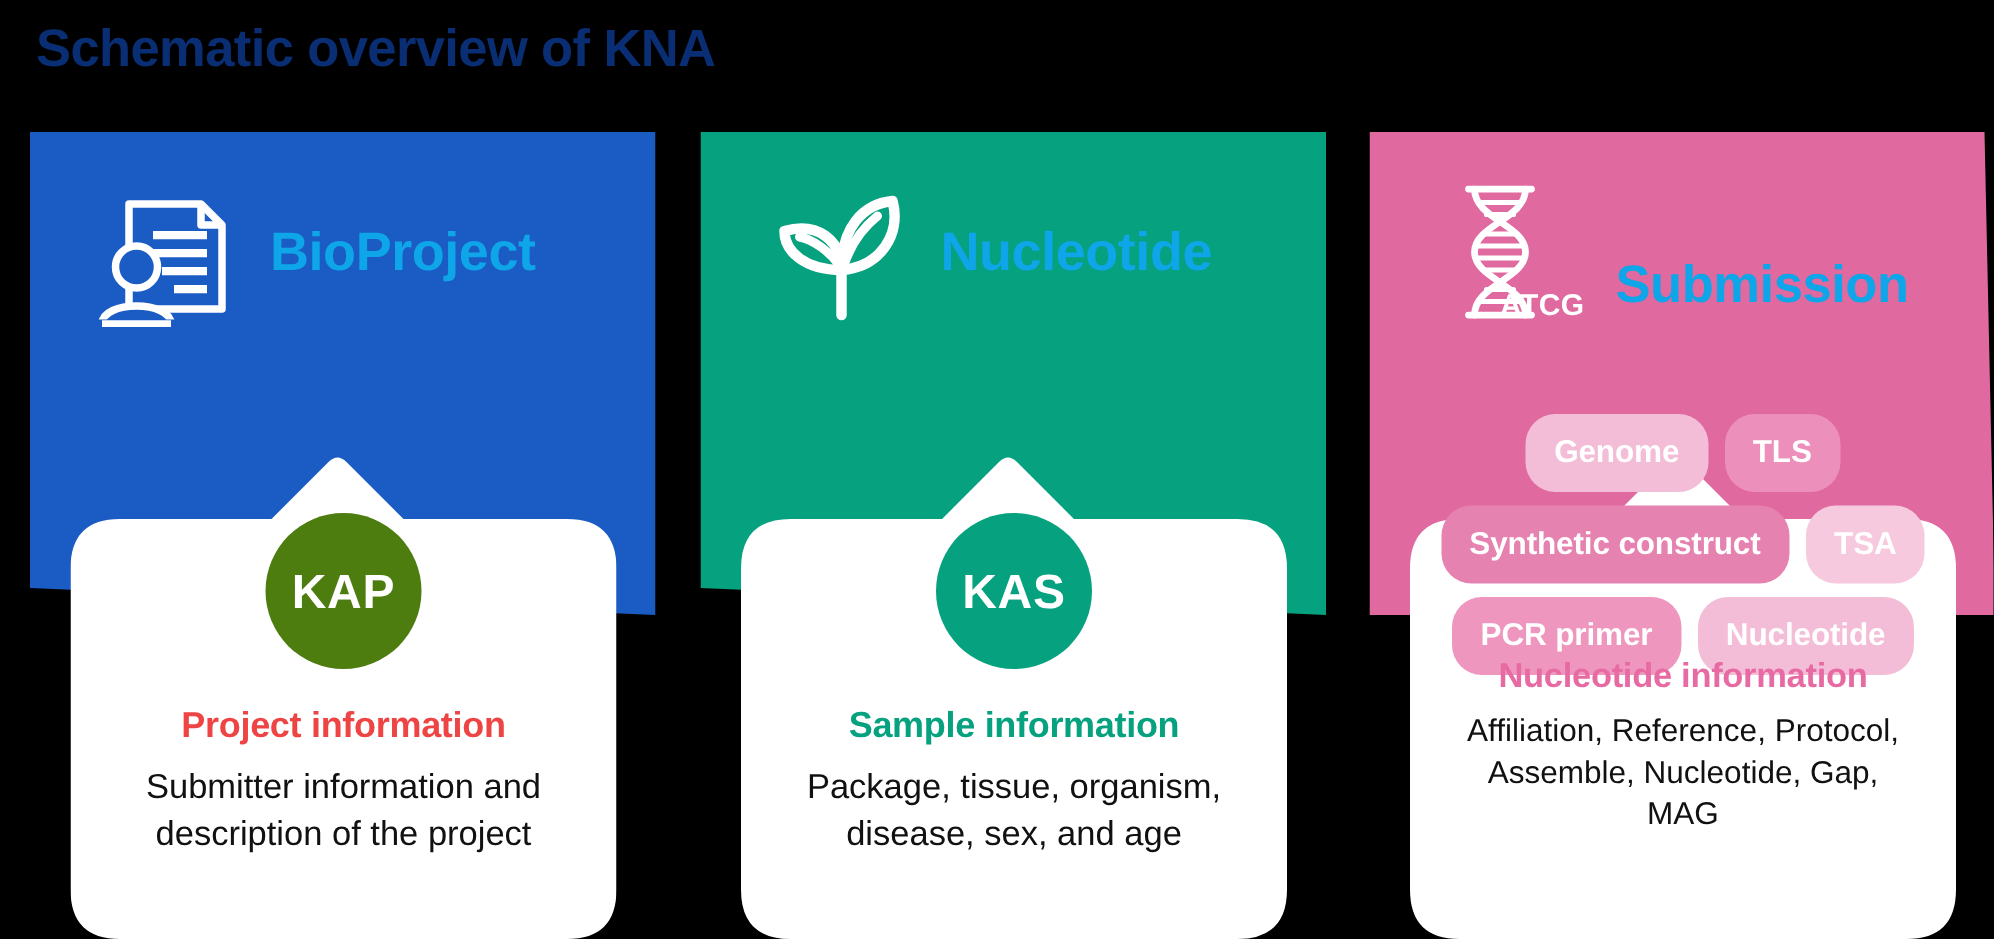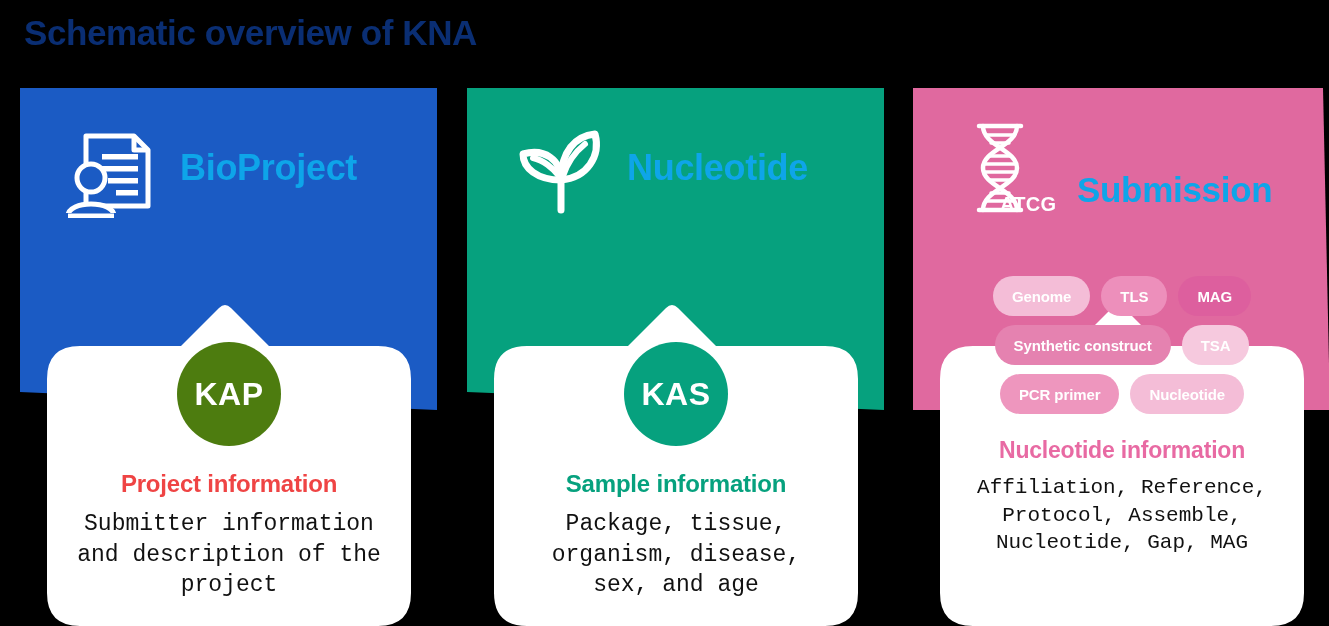--- a/index.html
+++ b/index.html
@@ -154,21 +154,20 @@
   .card-body {
     position: absolute;
     left: 0;
     top: 249px;
     width: 100%;
     padding: 0 26px;
     box-sizing: border-box;
     font-size: 23px;
     line-height: 1.33;
     color: #111111;
-    font-family: Liberation Mono, monospace;
   }
   .col-2 .card-heading { top: 177px; font-size: 23px; }
   .col-2 .card-body { top: 214px; font-size: 21px; line-height: 1.32; }
 
   
   .tag-wrap {
     position: absolute;
     left: 0;
     top: 16px;
     width: 100%;
@@ -177,25 +176,25 @@
     display: flex;
     flex-wrap: wrap;
     gap: 9px 11px;
     justify-content: center;
     align-content: flex-start;
   }
   .tag {
     display: inline-flex;
     align-items: center;
     justify-content: center;
-    height: 40px;
+    height: 52px;
     padding: 0 19px;
     border-radius: 20px;
     color: #ffffff;
-    font-size: 15px;
+    font-size: 21px;
     font-weight: bold;
     letter-spacing: -0.1px;
     white-space: nowrap;
   }
 
   svg { display: block; }
 </style>
 </head>
 <body>
 
@@ -311,21 +310,20 @@
 
     <div class="card">
       <svg class="card-shape" viewBox="0 0 364 366" preserveAspectRatio="none">
         <path d="M0 119 Q0 86 33 86 L134 86 L172 48 Q178 42 184 48 L222 86 L331 86
                  Q364 86 364 119 L364 333 Q364 366 331 366 L33 366 Q0 366 0 333 Z" fill="#FFFFFF"></path>
       </svg>
       <div class="card-content">
         <div class="tag-wrap">
           <span class="tag" style="background:#F4BDD7">Genome</span>
           <span class="tag" style="background:#ED8FBB">TLS</span>
-          <span class="tag" style="background:#DD5F9E">MAG</span>
           <span class="tag" style="background:#E582B0">Synthetic construct</span>
           <span class="tag" style="background:#F6C9DE">TSA</span>
           <span class="tag" style="background:#EE96BE">PCR primer</span>
           <span class="tag" style="background:#F4BDD7">Nucleotide</span>
         </div>
         <div class="card-heading" style="color:#E86AA3">Nucleotide information</div>
         <div class="card-body">Affiliation, Reference, Protocol, Assemble, Nucleotide, Gap, MAG</div>
       </div>
     </div>
   </div>

